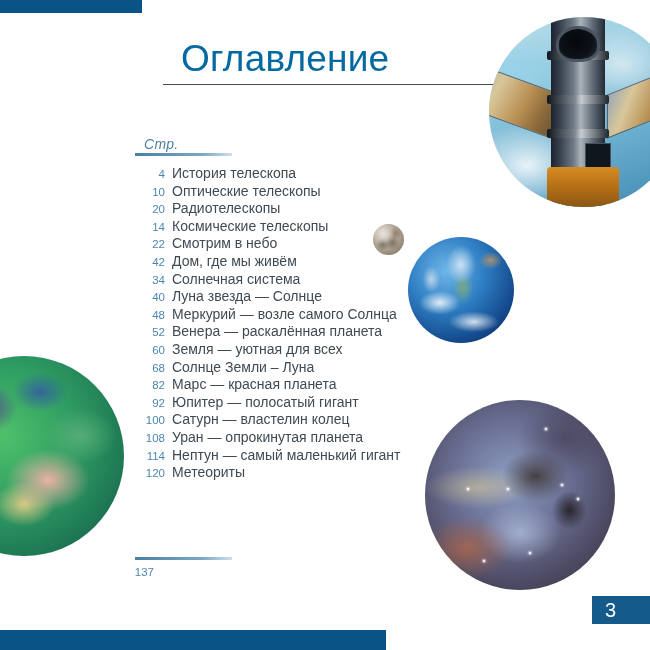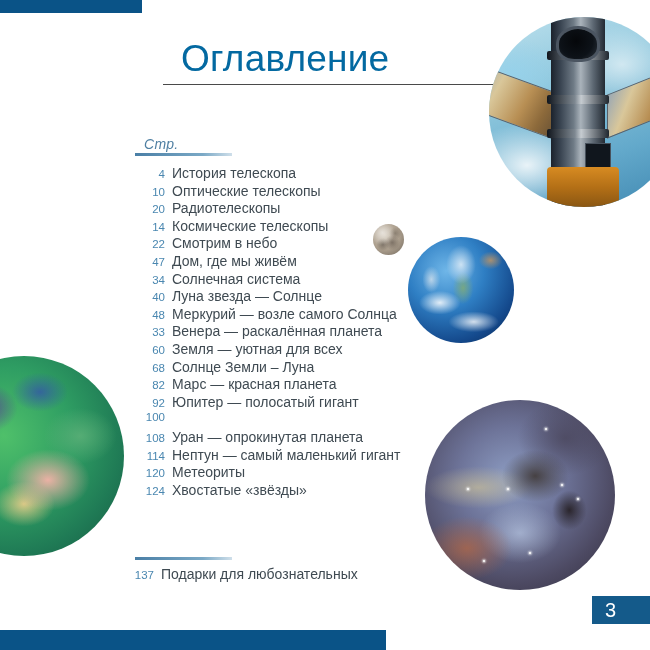--- a/index.html
+++ b/index.html
@@ -271,80 +271,76 @@
     </div>
     <div class="toc-row">
       <span class="toc-num">14</span>
       <span class="toc-title">Космические телескопы</span>
     </div>
     <div class="toc-row">
       <span class="toc-num">22</span>
       <span class="toc-title">Смотрим в небо</span>
     </div>
     <div class="toc-row">
-      <span class="toc-num">47</span>
+      <span class="toc-num">42</span>
       <span class="toc-title">Дом, где мы живём</span>
     </div>
     <div class="toc-row">
       <span class="toc-num">34</span>
       <span class="toc-title">Солнечная система</span>
     </div>
     <div class="toc-row">
       <span class="toc-num">40</span>
       <span class="toc-title">Луна звезда — Солнце</span>
     </div>
     <div class="toc-row">
       <span class="toc-num">48</span>
       <span class="toc-title">Меркурий — возле самого Солнца</span>
     </div>
     <div class="toc-row">
-      <span class="toc-num">33</span>
+      <span class="toc-num">52</span>
       <span class="toc-title">Венера — раскалённая планета</span>
     </div>
     <div class="toc-row">
       <span class="toc-num">60</span>
       <span class="toc-title">Земля — уютная для всех</span>
     </div>
     <div class="toc-row">
       <span class="toc-num">68</span>
       <span class="toc-title">Солнце Земли – Луна</span>
     </div>
     <div class="toc-row">
       <span class="toc-num">82</span>
       <span class="toc-title">Марс — красная планета</span>
     </div>
     <div class="toc-row">
       <span class="toc-num">92</span>
       <span class="toc-title">Юпитер — полосатый гигант</span>
     </div>
     <div class="toc-row">
       <span class="toc-num">100</span>
+      <span class="toc-title">Сатурн — властелин колец</span>
     </div>
     <div class="toc-row">
       <span class="toc-num">108</span>
       <span class="toc-title">Уран — опрокинутая планета</span>
     </div>
     <div class="toc-row">
       <span class="toc-num">114</span>
       <span class="toc-title">Нептун — самый маленький гигант</span>
     </div>
     <div class="toc-row">
       <span class="toc-num">120</span>
       <span class="toc-title">Метеориты</span>
-    </div>
-    <div class="toc-row">
-      <span class="toc-num">124</span>
-      <span class="toc-title">Хвостатые «звёзды»</span>
     </div>
   </div>
 <div class="toc-divider"></div>
 <div class="toc-extra" id="toc-extra">
     <div class="toc-row">
       <span class="toc-num">137</span>
-      <span class="toc-title">Подарки для любознательных</span>
     </div>
   </div>
 
 <div class="pic pic-hubble">
   <div class="hub-panel hub-panel-l"></div>
   <div class="hub-panel hub-panel-r"></div>
   <div class="hub-body"></div>
   <div class="hub-ring" style="top:34px"></div>
   <div class="hub-ring" style="top:78px"></div>
   <div class="hub-ring" style="top:112px"></div>

